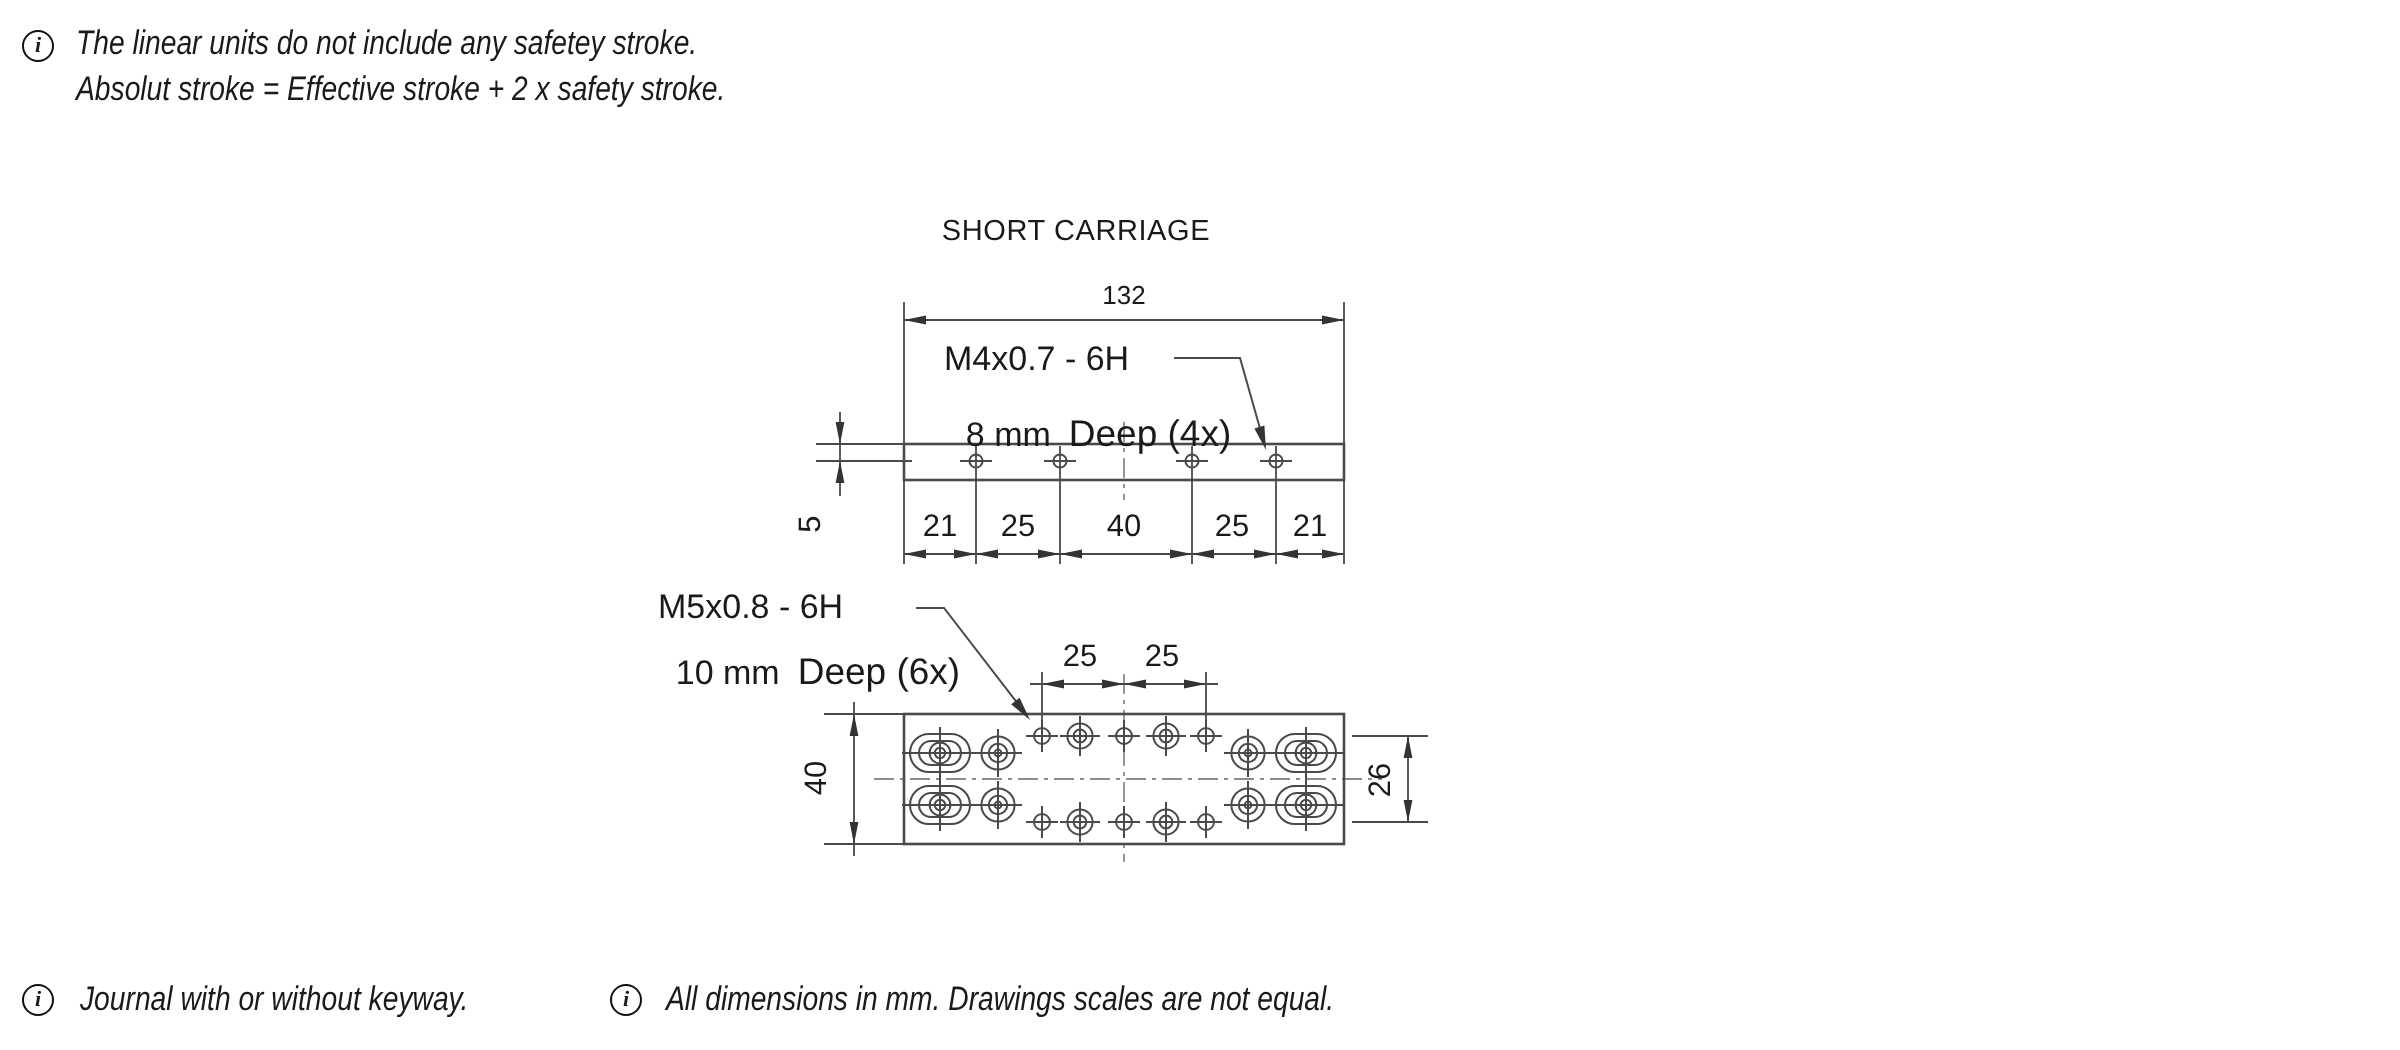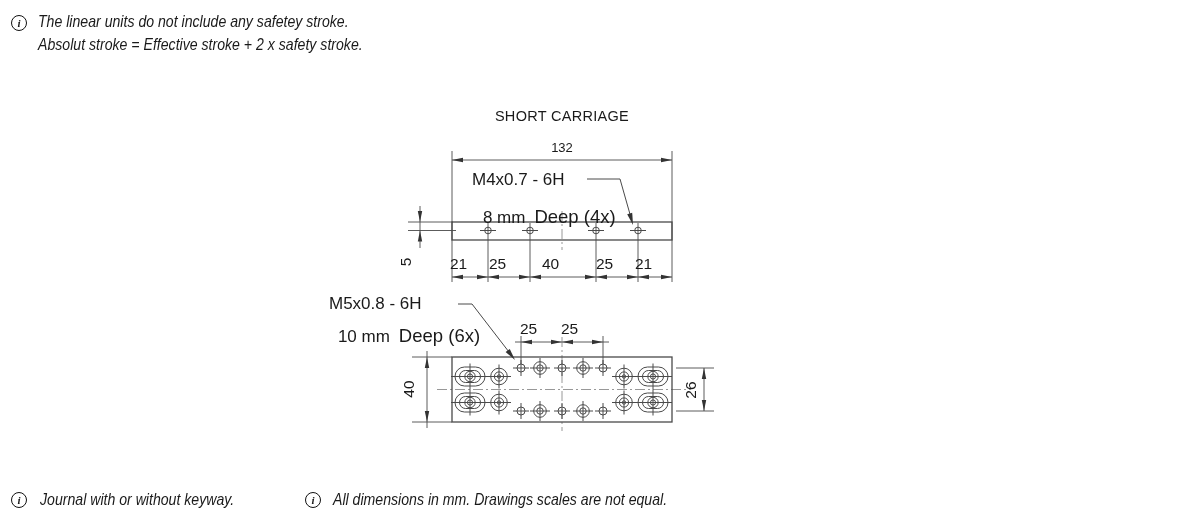--- a/index.html
+++ b/index.html
@@ -3,21 +3,21 @@
 <meta charset="utf-8">
 <style>
   html,body{margin:0;padding:0;}
   body{
     width:1200px;height:525px;position:relative;background:#ffffff;
     font-family:"Liberation Sans",sans-serif;color:#1a1a1a;overflow:hidden;
   }
   svg.draw{position:absolute;left:0;top:0;width:1200px;height:525px;}
   .lbl{position:absolute;white-space:pre;color:#1a1a1a;}
   .note{font-style:italic;font-size:17px;transform:scaleX(.83);transform-origin:0 50%;}
-  .dim{font-size:15.5px;width:40px;}
+  .dim{font-size:15.5px;text-align:center;width:40px;}
   .rot{width:40px;height:18px;text-align:center;transform:rotate(-90deg);}
   .title{width:220px;text-align:center;font-size:14.5px;letter-spacing:.3px;}
   .thread{font-size:17px;}
   .deep-big{font-size:18.5px;margin-left:9px;}
   .info{
     position:absolute;width:14px;height:14px;border:1.6px solid #111;border-radius:50%;
     display:flex;align-items:center;justify-content:center;
     font-size:11px;font-style:italic;font-weight:bold;
     font-family:"Liberation Serif",serif;line-height:1;
   }
@@ -167,21 +167,21 @@
     <polygon points="515,360 505.6,352.1 509.8,348.9"></polygon>
   </g>
 </svg>
 
 <div class="info" style="left:11px;top:15px;">
   <span>i</span>
 </div>
 <div class="lbl note" style="left:38px;top:12px;">The linear units do not include any safetey stroke.</div>
 <div class="lbl note" style="left:38px;top:35px;">Absolut stroke = Effective stroke + 2 x safety stroke.</div>
 
-<div class="lbl title" style="left:452px;top:108px;">SHORT CARRIAGE</div>
+<div class="lbl title" style="left:428px;top:108px;">SHORT CARRIAGE</div>
 
 <div class="lbl title" style="left:452px;top:140px;font-size:13px;letter-spacing:0;">132</div>
 
 <div class="lbl thread" style="left:472px;top:170px;">M4x0.7 - 6H</div>
 <div class="lbl" style="left:474px;top:188px;">
   <span class="thread">8 mm</span><span class="deep-big">Deep (4x)</span>
 </div>
 
 <div class="lbl thread" style="left:329px;top:294px;text-align:right;">M5x0.8 - 6H</div>
 <div class="lbl" style="left:329px;top:307px;">

